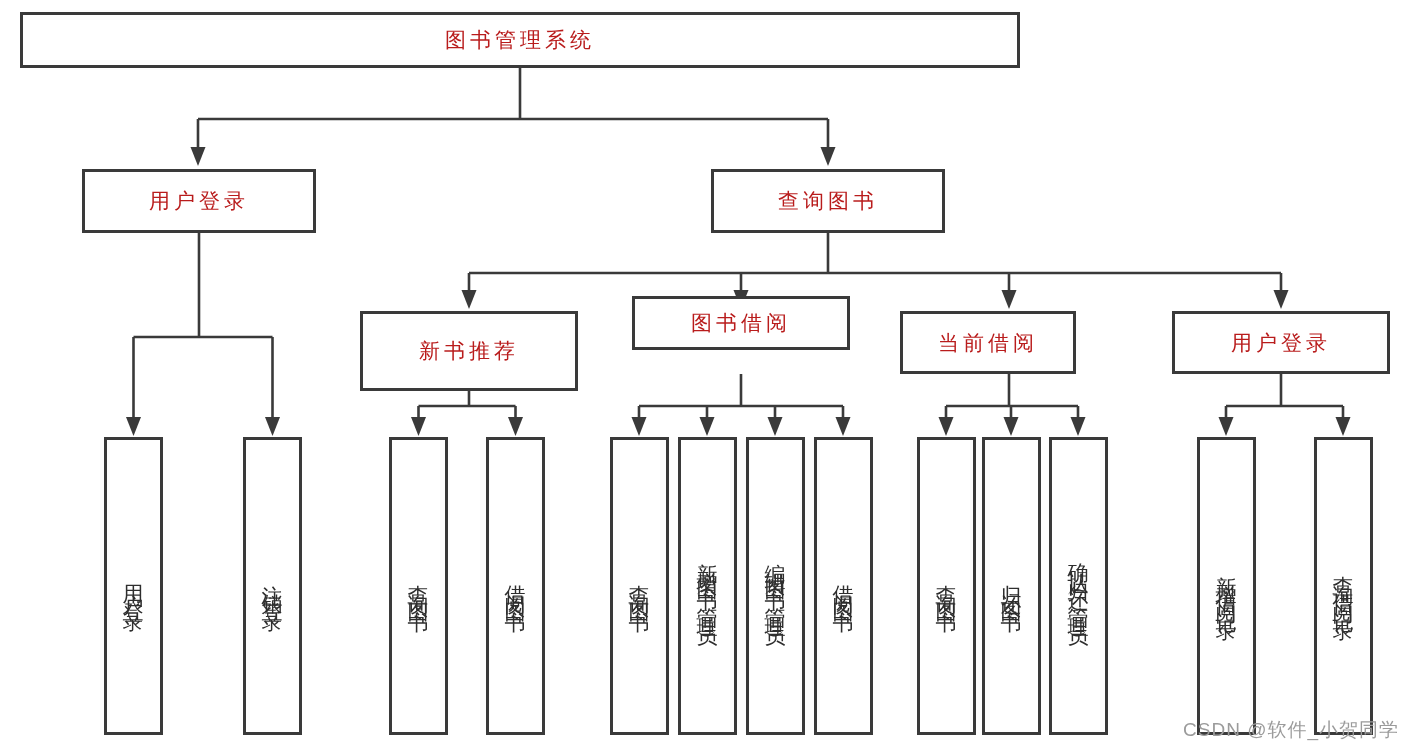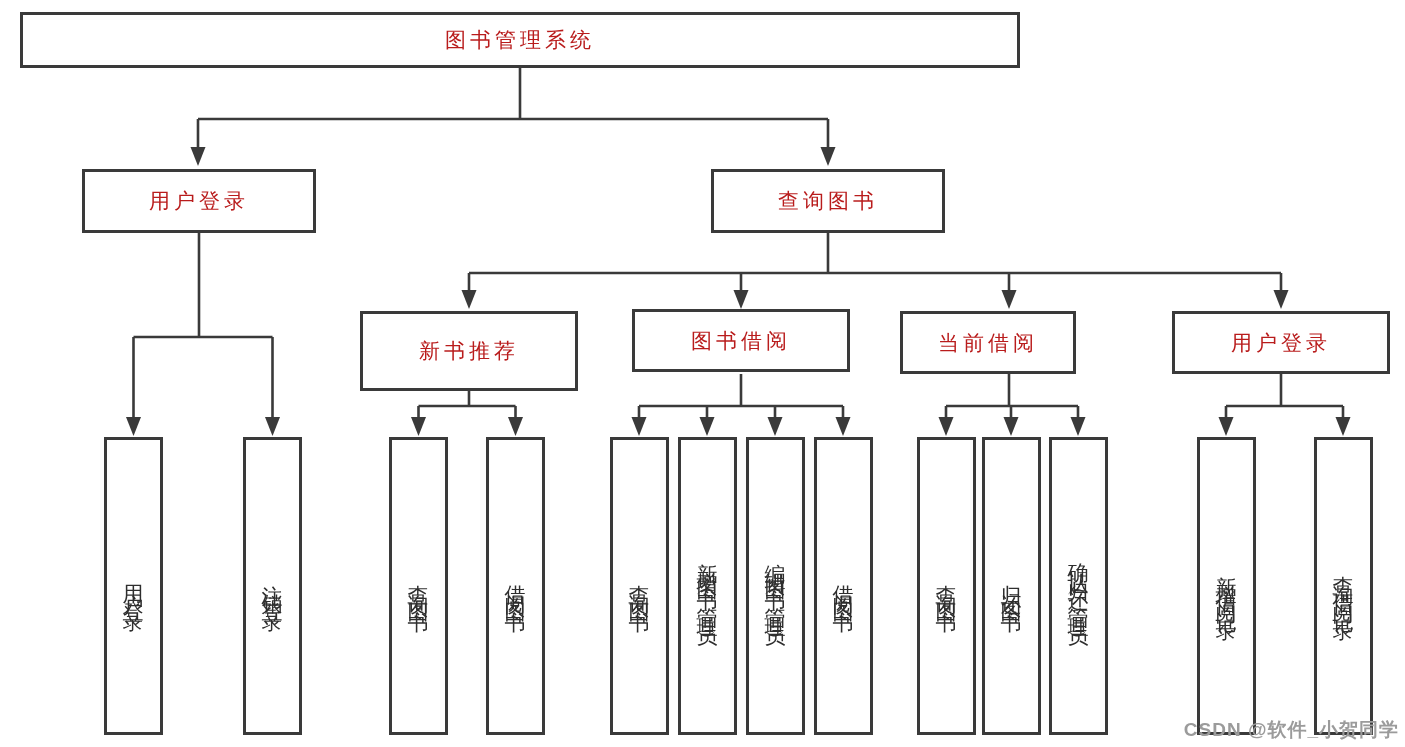--- a/index.html
+++ b/index.html
@@ -30,21 +30,20 @@
   }
   .vbox span{
     writing-mode:vertical-rl;text-orientation:mixed;
     font-size:21px;letter-spacing:9px;line-height:1.1;
     color:#2e2e2e;white-space:nowrap;
   }
   .watermark{
     position:absolute;right:6px;bottom:4px;
     font-size:19px;color:#9b9b9b;letter-spacing:1px;
     white-space:nowrap;
-    font-weight:bold;
   }
 </style>
 </head>
 <body>
 
 <div class="canvas">
 
   <svg class="wires" viewBox="0 0 1405 747" aria-hidden="true">
 
     <path d="M520,68 V119 M198,119 H828 M198,119 V149 M828,119 V149"></path>
@@ -88,21 +87,21 @@
   <div class="hbox" style="left:82px;top:169px;width:234px;height:64px">
     <span>用户登录</span>
   </div>
   <div class="hbox" style="left:711px;top:169px;width:234px;height:64px">
     <span>查询图书</span>
   </div>
 
   <div class="hbox" style="left:360px;top:311px;width:218px;height:80px">
     <span>新书推荐</span>
   </div>
-  <div class="hbox" style="left:632px;top:309px;width:218px;height:63px">
+  <div class="hbox" style="left:632px;top:296px;width:218px;height:54px">
     <span>图书借阅</span>
   </div>
   <div class="hbox" style="left:900px;top:311px;width:176px;height:63px">
     <span>当前借阅</span>
   </div>
   <div class="hbox" style="left:1172px;top:311px;width:218px;height:63px">
     <span>用户登录</span>
   </div>
 
   <div class="vbox" style="left:104px">

